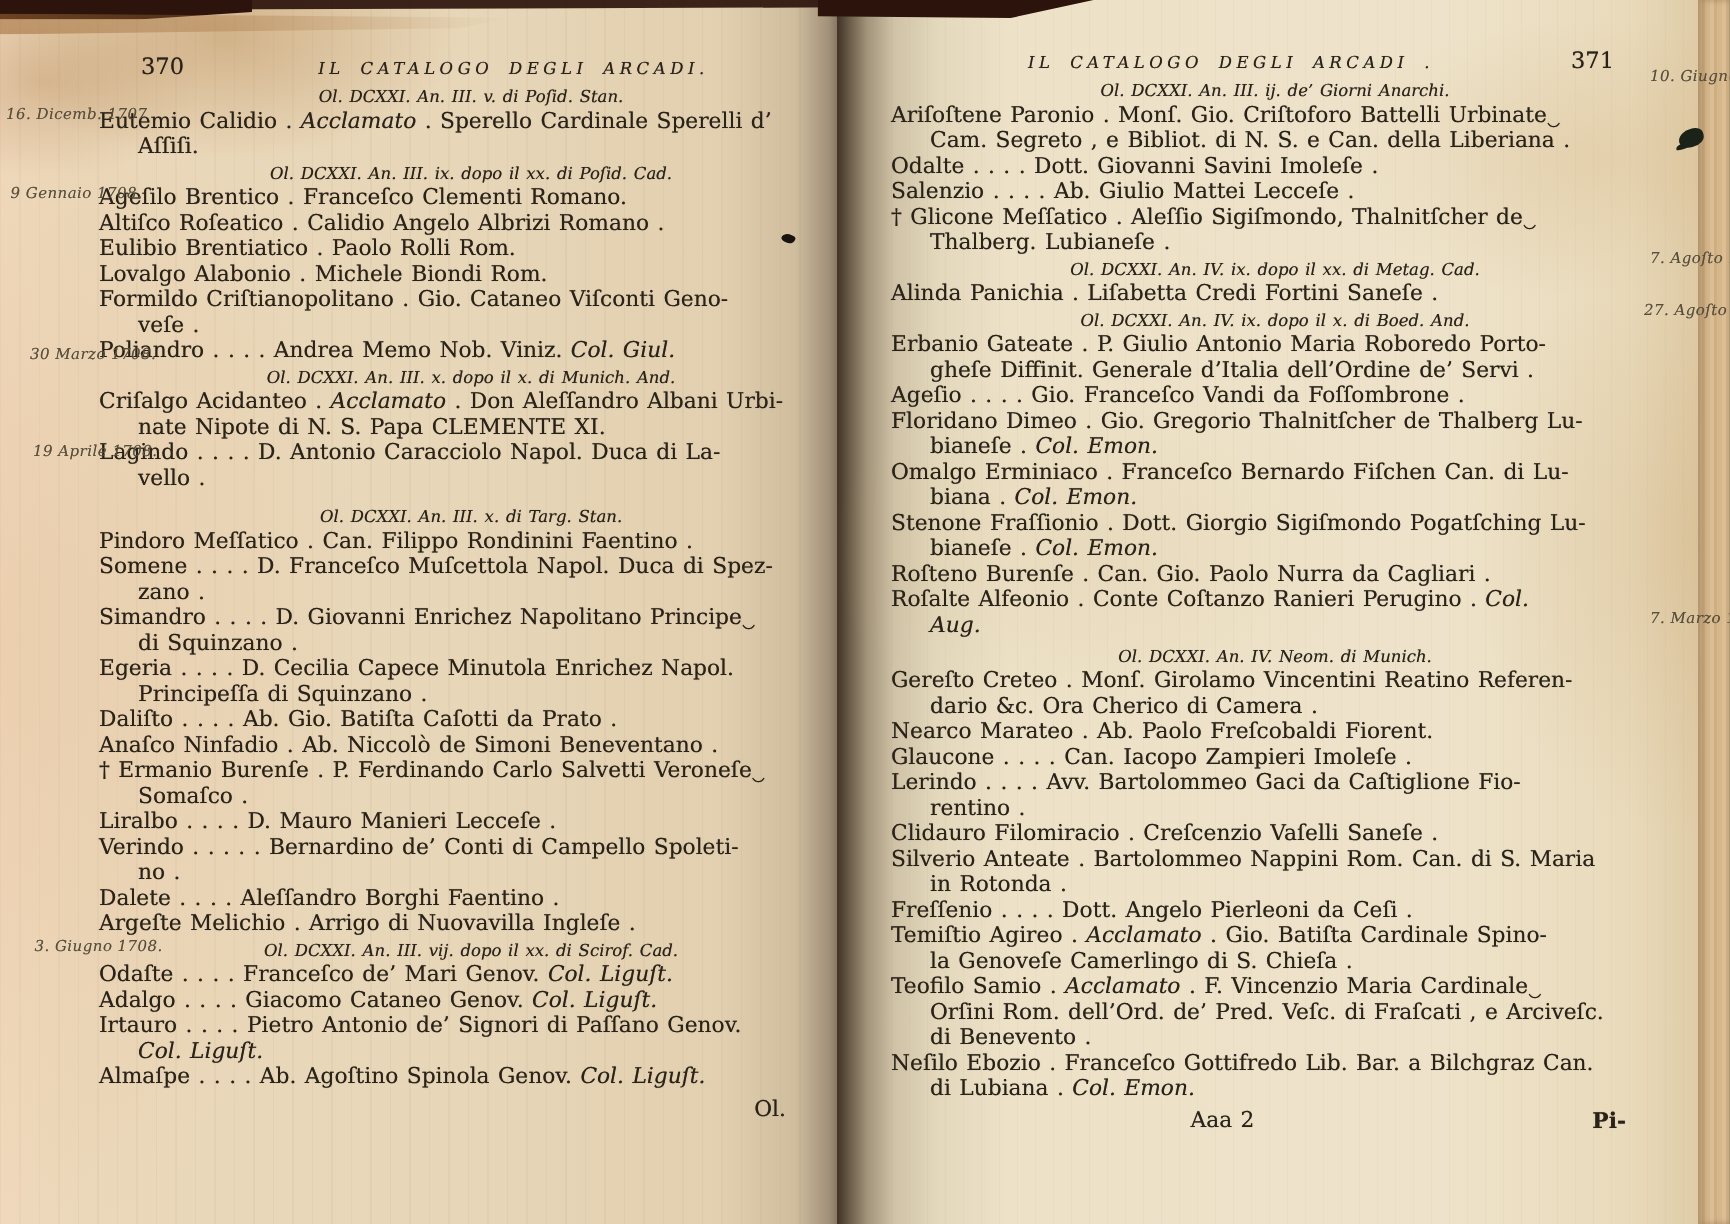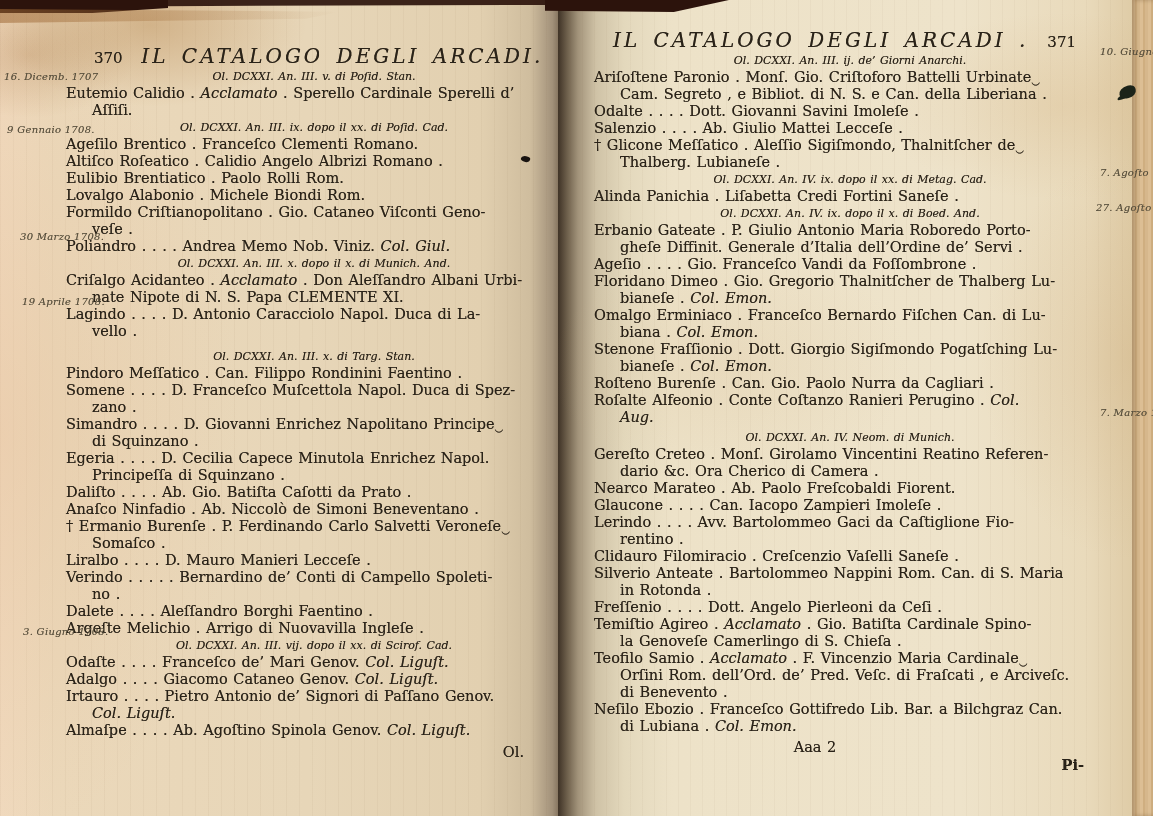--- a/index.html
+++ b/index.html
@@ -54,36 +54,36 @@
     box-shadow:-7px 4px 0 -4px #1b2319, 3px -2px 0 -4px #1b2319;
   }
   #ink-fleck {
     position:absolute; left:521px; top:156px; width:9px; height:6px;
     background:#181310; border-radius:70% 30% 60% 40%; transform:rotate(24deg);
     box-shadow:5px 3px 0 -3px #181310;
   }
   
   .textcol { position:absolute; font-size:14.5px; line-height:17px; word-spacing:1px;
              text-shadow:0 0 .45px rgba(42,32,20,.6); }
-  #left-text  { left:66px;  top:36px; width:496px;margin-top:12px; }
+  #left-text  { left:66px;  top:36px; width:496px; }
   #right-text { left:594px; top:32px; width:512px; }
   .pghead { display:flex; align-items:baseline; height:20px; }
   .pagenum { font-size:15px; }
   #left-text .pagenum { margin-left:28px; }
   #right-text .pagenum { margin-right:30px; }
-  .runtitle { flex:1; text-align:center; font-style:italic; font-size:20px;
+  .runtitle { flex:1; text-align:center; font-style:italic; font-size:11px;
               letter-spacing:3px; word-spacing:4px; }
   .line { white-space:nowrap; height:17px; }
   .line.h { text-align:center; font-style:italic; font-size:11px; }
   .line.c { padding-left:26px; }
   .line.gap { margin-top:8px; }
   .line.gap2 { margin-top:3px; }
   .it { font-style:italic; }
   .cwrow { text-align:right; padding-right:38px; margin-top:5px; height:17px; }
-  .sigrow { display:flex; margin-top:4px; height:17px;flex-direction:column; }
+  .sigrow { display:flex; margin-top:4px; height:17px; }
   .sig { margin-left:39%; }
   .sigrow .cw { margin-left:auto; margin-right:22px;font-weight:bold; }
   .margin-note {
     position:absolute; font-style:italic; font-size:10px; line-height:11px;
     color:#574f3d; white-space:nowrap; letter-spacing:.3px;
     text-shadow:0 0 .4px rgba(70,60,40,.5);
   }
 </style>
 </head>
 <body>

